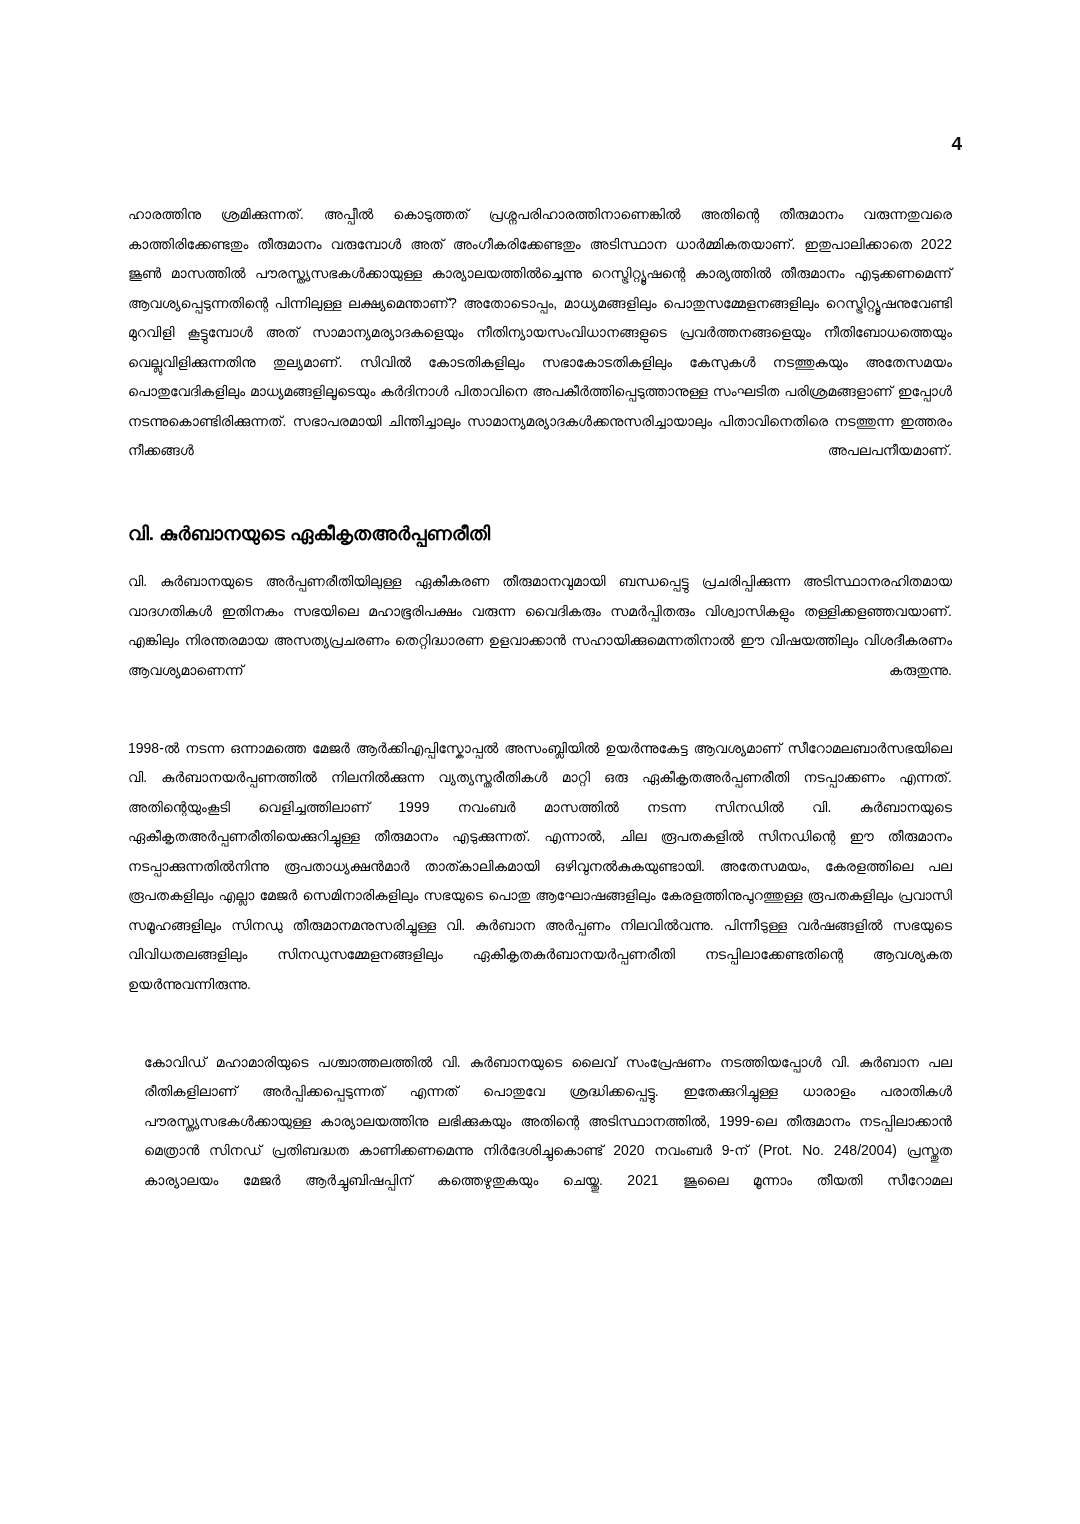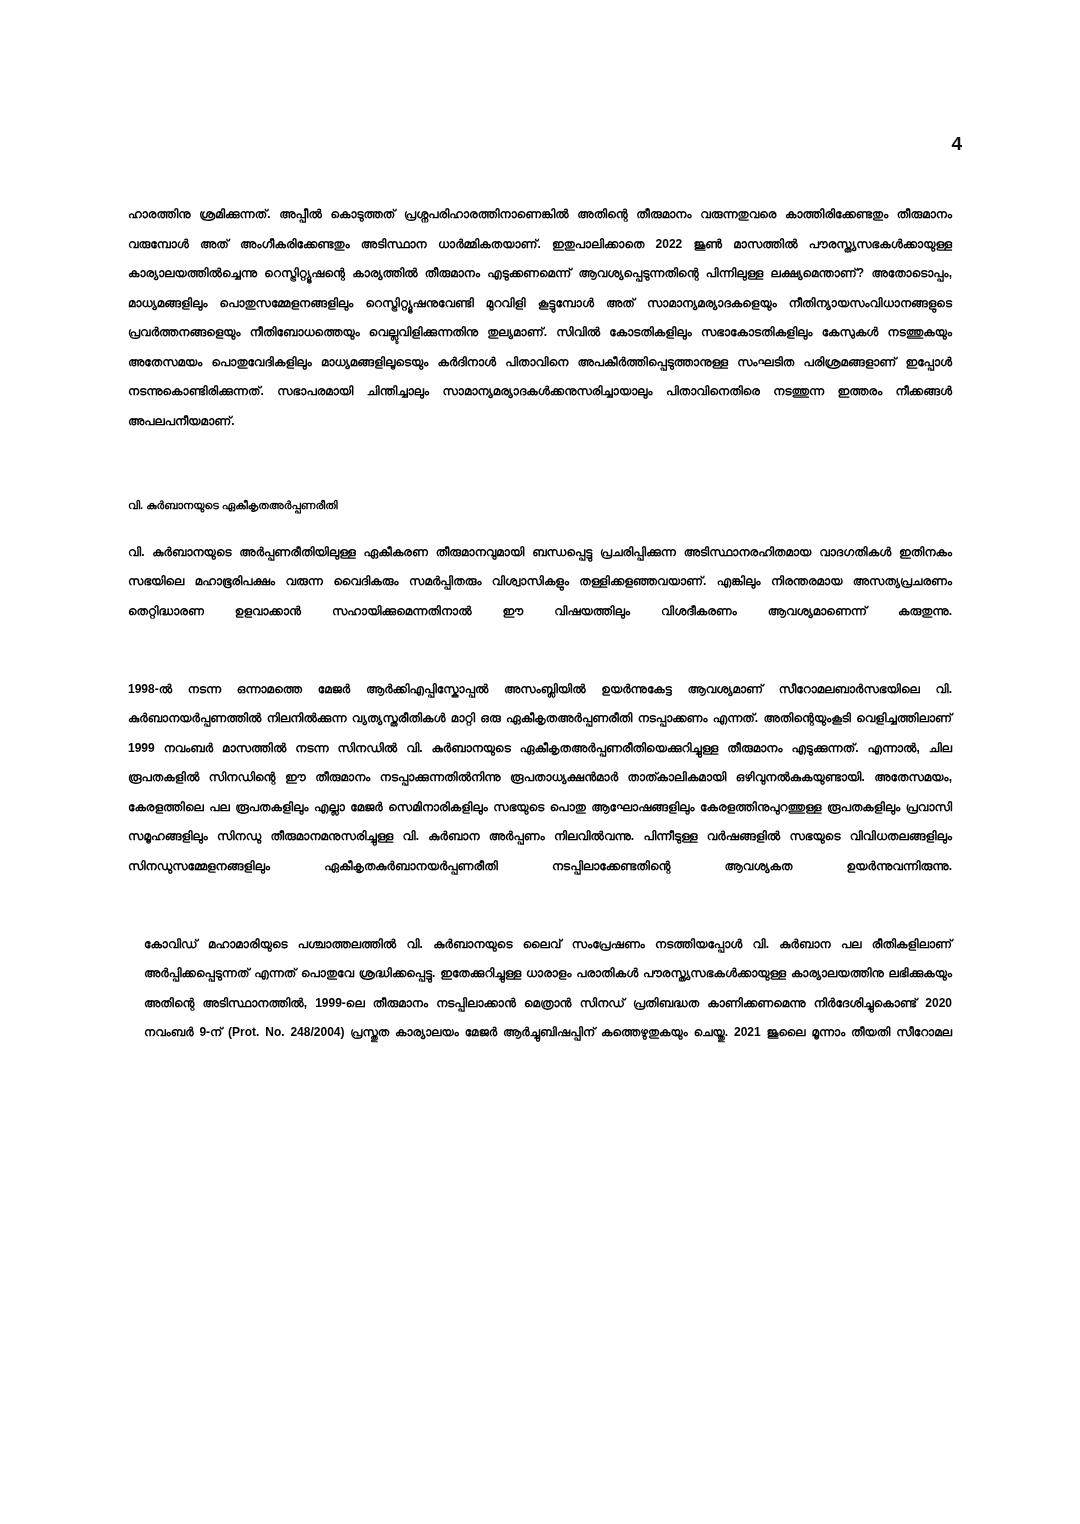--- a/index.html
+++ b/index.html
@@ -30,35 +30,34 @@
     letter-spacing: 0;
   }
   .content {
     position: absolute;
     top: 200px;
     left: 128px;
     width: 824px;
   }
   p.body-text {
     margin: 0 0 19px 0;
-    font-size: 12px;
+    font-size: 14px;
     line-height: 29.5px;
     text-align: justify;
     text-justify: inter-word;
     color: #000;
     word-spacing: 0.5px;
-    font-weight: bold;
   }
   p.body-text.tight {
     margin-bottom: 0;
     margin-left: 16px;
   }
   h2.section-heading {
     margin: 26px 0 20px 0;
-    font-size: 11px;
+    font-size: 19px;
     font-weight: 700;
     line-height: 26px;
     text-align: left;
     color: #000;
   }
   
   p.body-text::after {
     content: "";
     display: inline-block;
     width: 100%;

